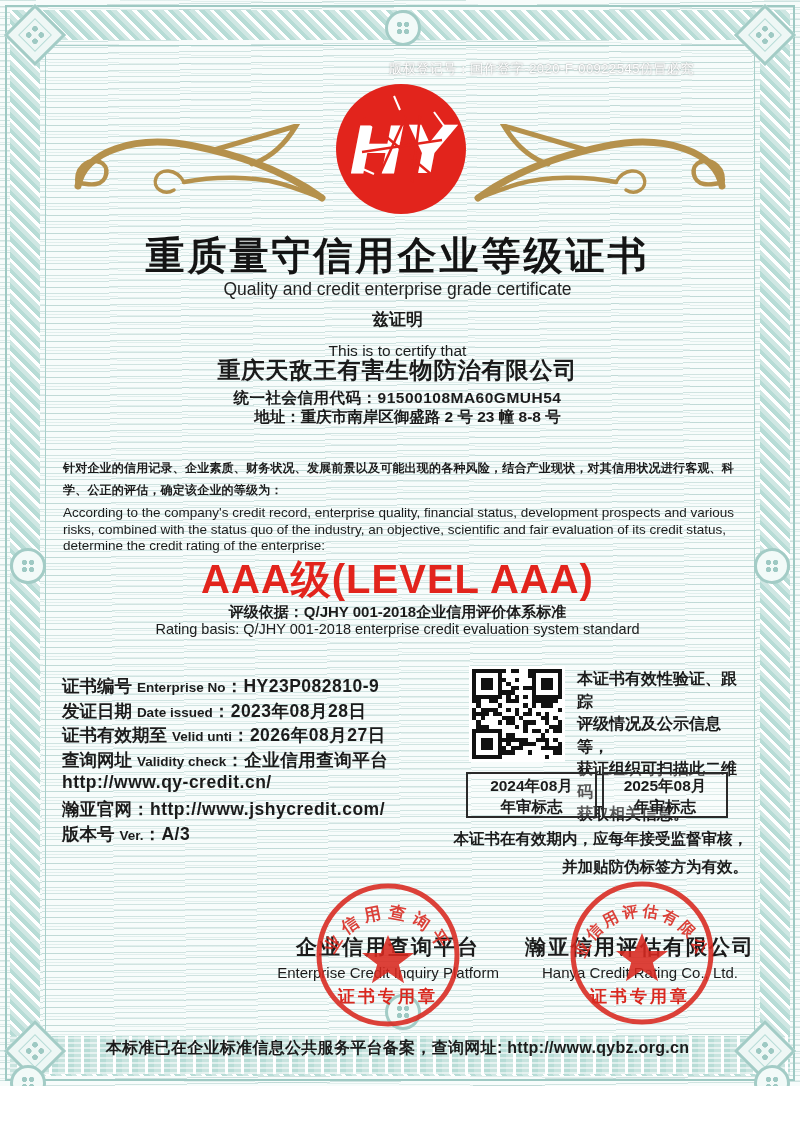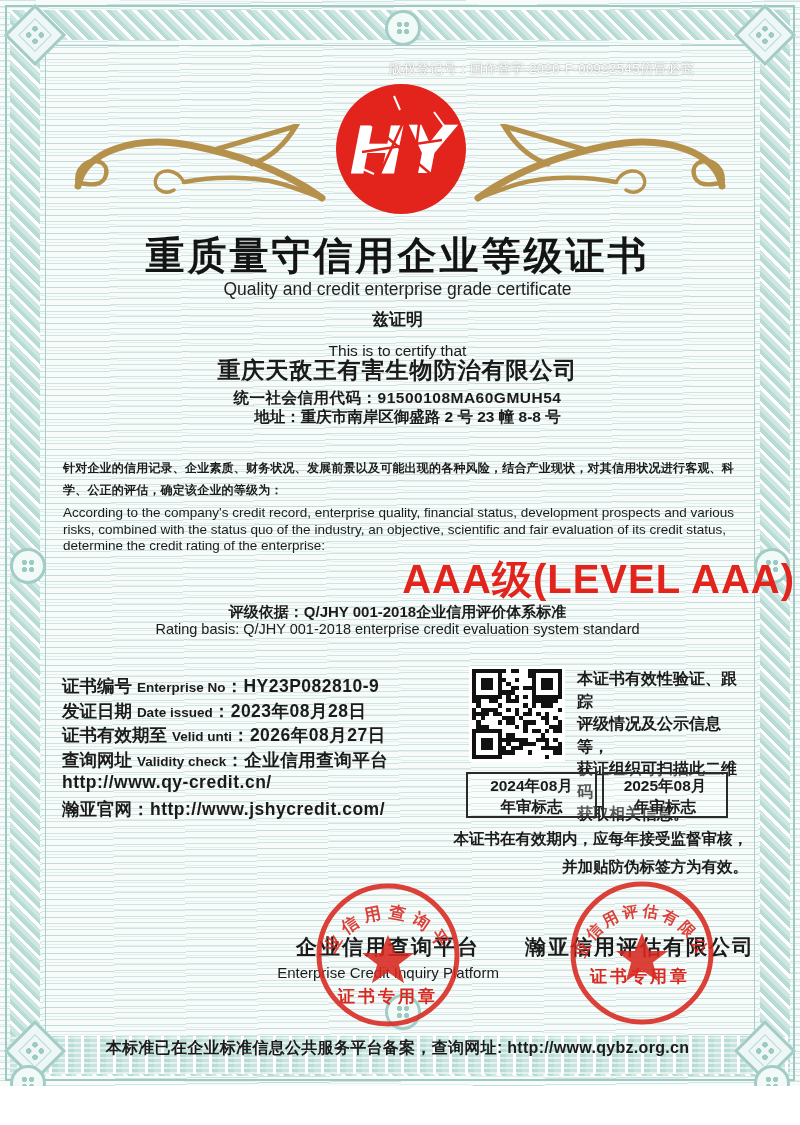--- a/index.html
+++ b/index.html
@@ -49,21 +49,21 @@
   .certify-cn{top:308px;font-size:17px;font-weight:bold;}
   .certify-en{top:329px;font-size:15.5px;margin-top:13px;}
   .company-name{top:355px;font-size:23px;font-weight:800;letter-spacing:1px;}
   .credit-code{top:388px;font-size:15.5px;font-weight:600;letter-spacing:.5px;}
   .address{top:407px;font-size:15.5px;font-weight:600;margin-left:20px;}
 
   .para{top:457px;left:63px;right:60px;text-align:left;}
   .para-cn{font-size:12px;font-weight:600;line-height:22px;letter-spacing:.2px;}
   .para-en{margin-top:4px;font-size:13.5px;line-height:16.5px;font-weight:500;}
 
-  .rating{top:552px;font-size:40px;font-weight:800;letter-spacing:1px;text-align:right;}
+  .rating{top:552px;font-size:40px;font-weight:800;letter-spacing:1px;}
   .basis-cn{top:603px;font-size:15px;font-weight:600;}
   .basis-en{top:621px;font-size:14.5px;}
 
   .info{top:674px;left:62px;}
   .info-line{height:24.6px;white-space:nowrap;}
   .info-cn{font-size:17.5px;font-weight:600;}
   .info-en{font-size:13.5px;font-weight:600;}
   .info-val{font-size:17.5px;font-weight:600;letter-spacing:.5px;}
 
   .qr{left:469px;top:666px;width:96px;height:96px;background:#fff;padding:3px;box-sizing:border-box;
@@ -178,20 +178,23 @@
     </div>
     <div class="info-line">
       <span class="info-cn">查询网址 </span><span class="info-en">Validity check</span><span class="info-val">：企业信用查询平台</span>
     </div>
     <div class="info-line">
       <span class="info-val">http://www.qy-credit.cn/</span>
     </div>
     <div class="info-line">
       <span class="info-cn">瀚亚官网</span><span class="info-val">：http://www.jshycredit.com/</span>
     </div>
+    <div class="info-line">
+      <span class="info-cn">版本号 </span><span class="info-en">Ver.</span><span class="info-val">：A/3</span>
+    </div>
   </div>
 
   <div class="abs qr">
       <div class="d"></div>
       <div class="d"></div>
       <div class="d"></div>
       <div class="d"></div>
       <div class="d"></div>
       <div class="d"></div>
       <div class="d"></div>
@@ -646,20 +649,21 @@
   <div class="abs annual-note">本证书在有效期内，应每年接受监督审核，
 并加贴防伪标签方为有效。</div>
 
   <div class="abs stamp-text left">
     <div class="org-cn">企业信用查询平台</div>
     <div class="org-en">Enterprise Credit Inquiry Platform</div>
     <div class="seal-label" style="color:#d9281f;">证书专用章</div>
   </div>
   <div class="abs stamp-text right">
     <div class="org-cn">瀚亚信用评估有限公司</div>
+    <div class="org-en">Hanya Credit Rating Co., Ltd.</div>
     <div class="seal-label" style="color:#d9281f;">证书专用章</div>
   </div>
 
   <svg class="abs stamp-svg left" viewBox="0 0 152 152">
     <defs>
         <path id="arcL" d="M 20,84 A 58,58 0 0 1 132,84"></path>
       </defs>
     <circle cx="76" cy="78" r="69" fill="none" stroke="#d9281f" stroke-width="5"></circle>
     <text font-size="17" font-weight="700" fill="#d9281f" letter-spacing="6">
       <textPath href="#arcL" startOffset="50%" text-anchor="middle">企业信用查询平台</textPath>

